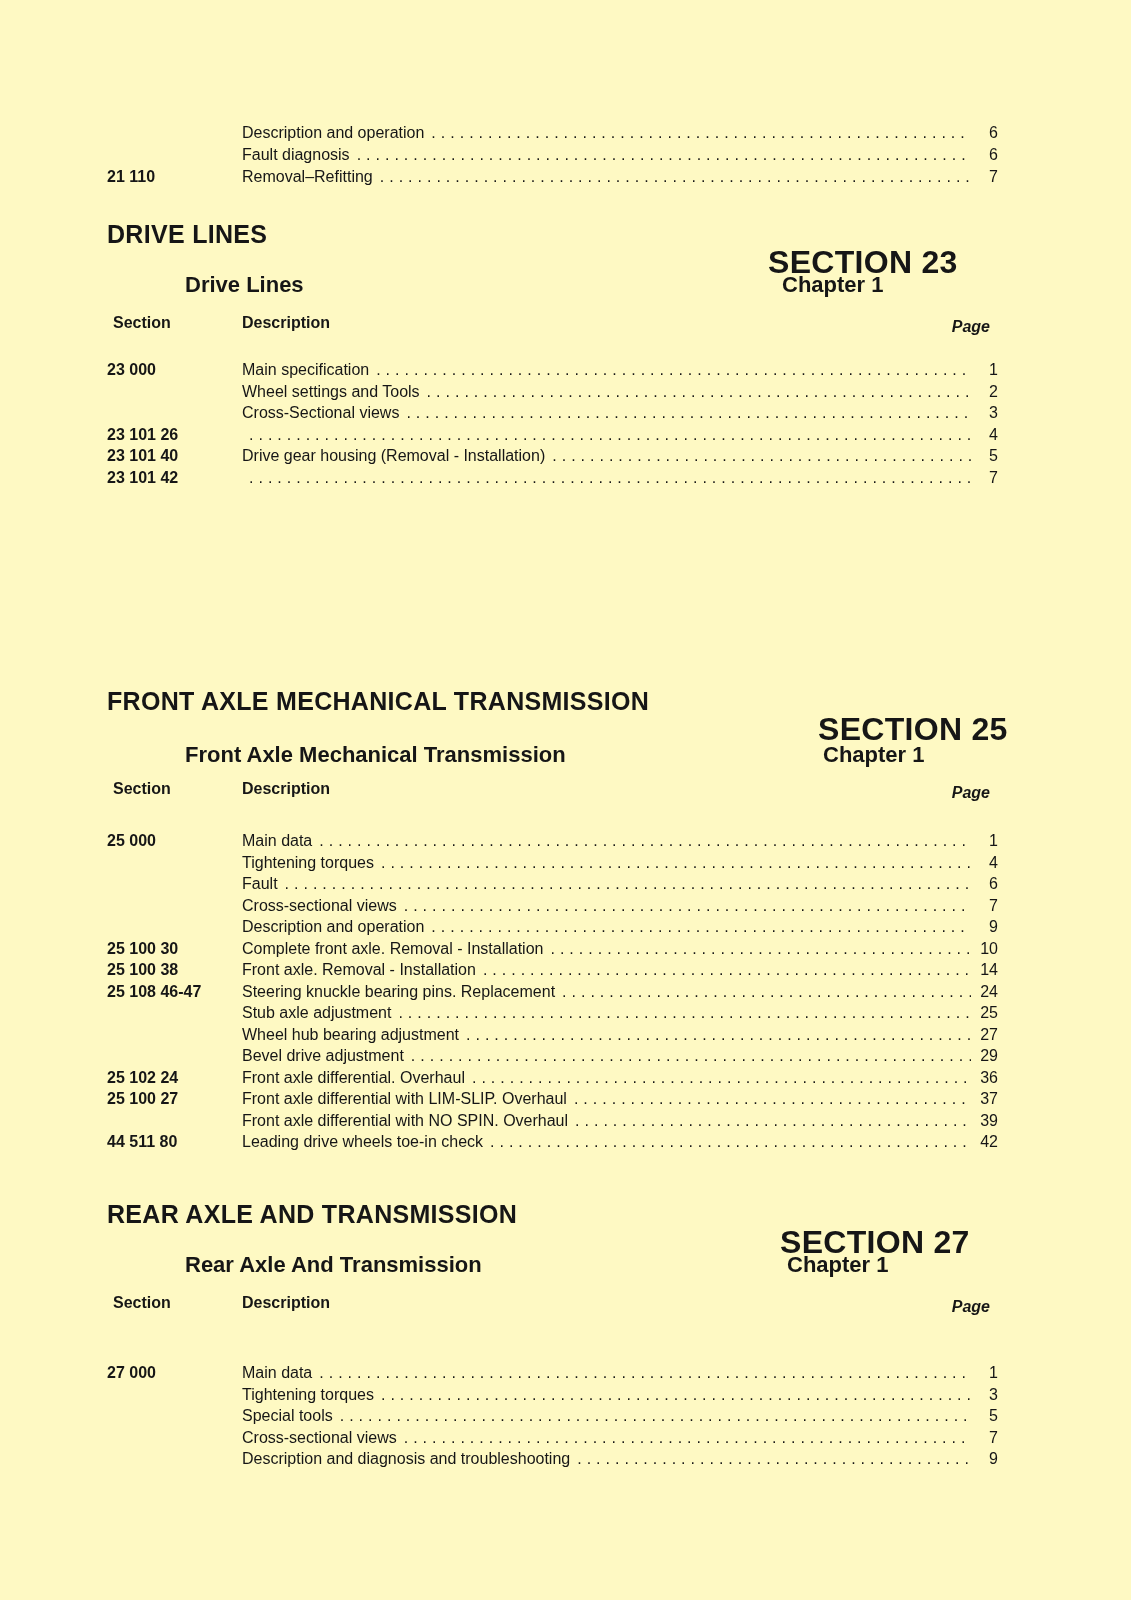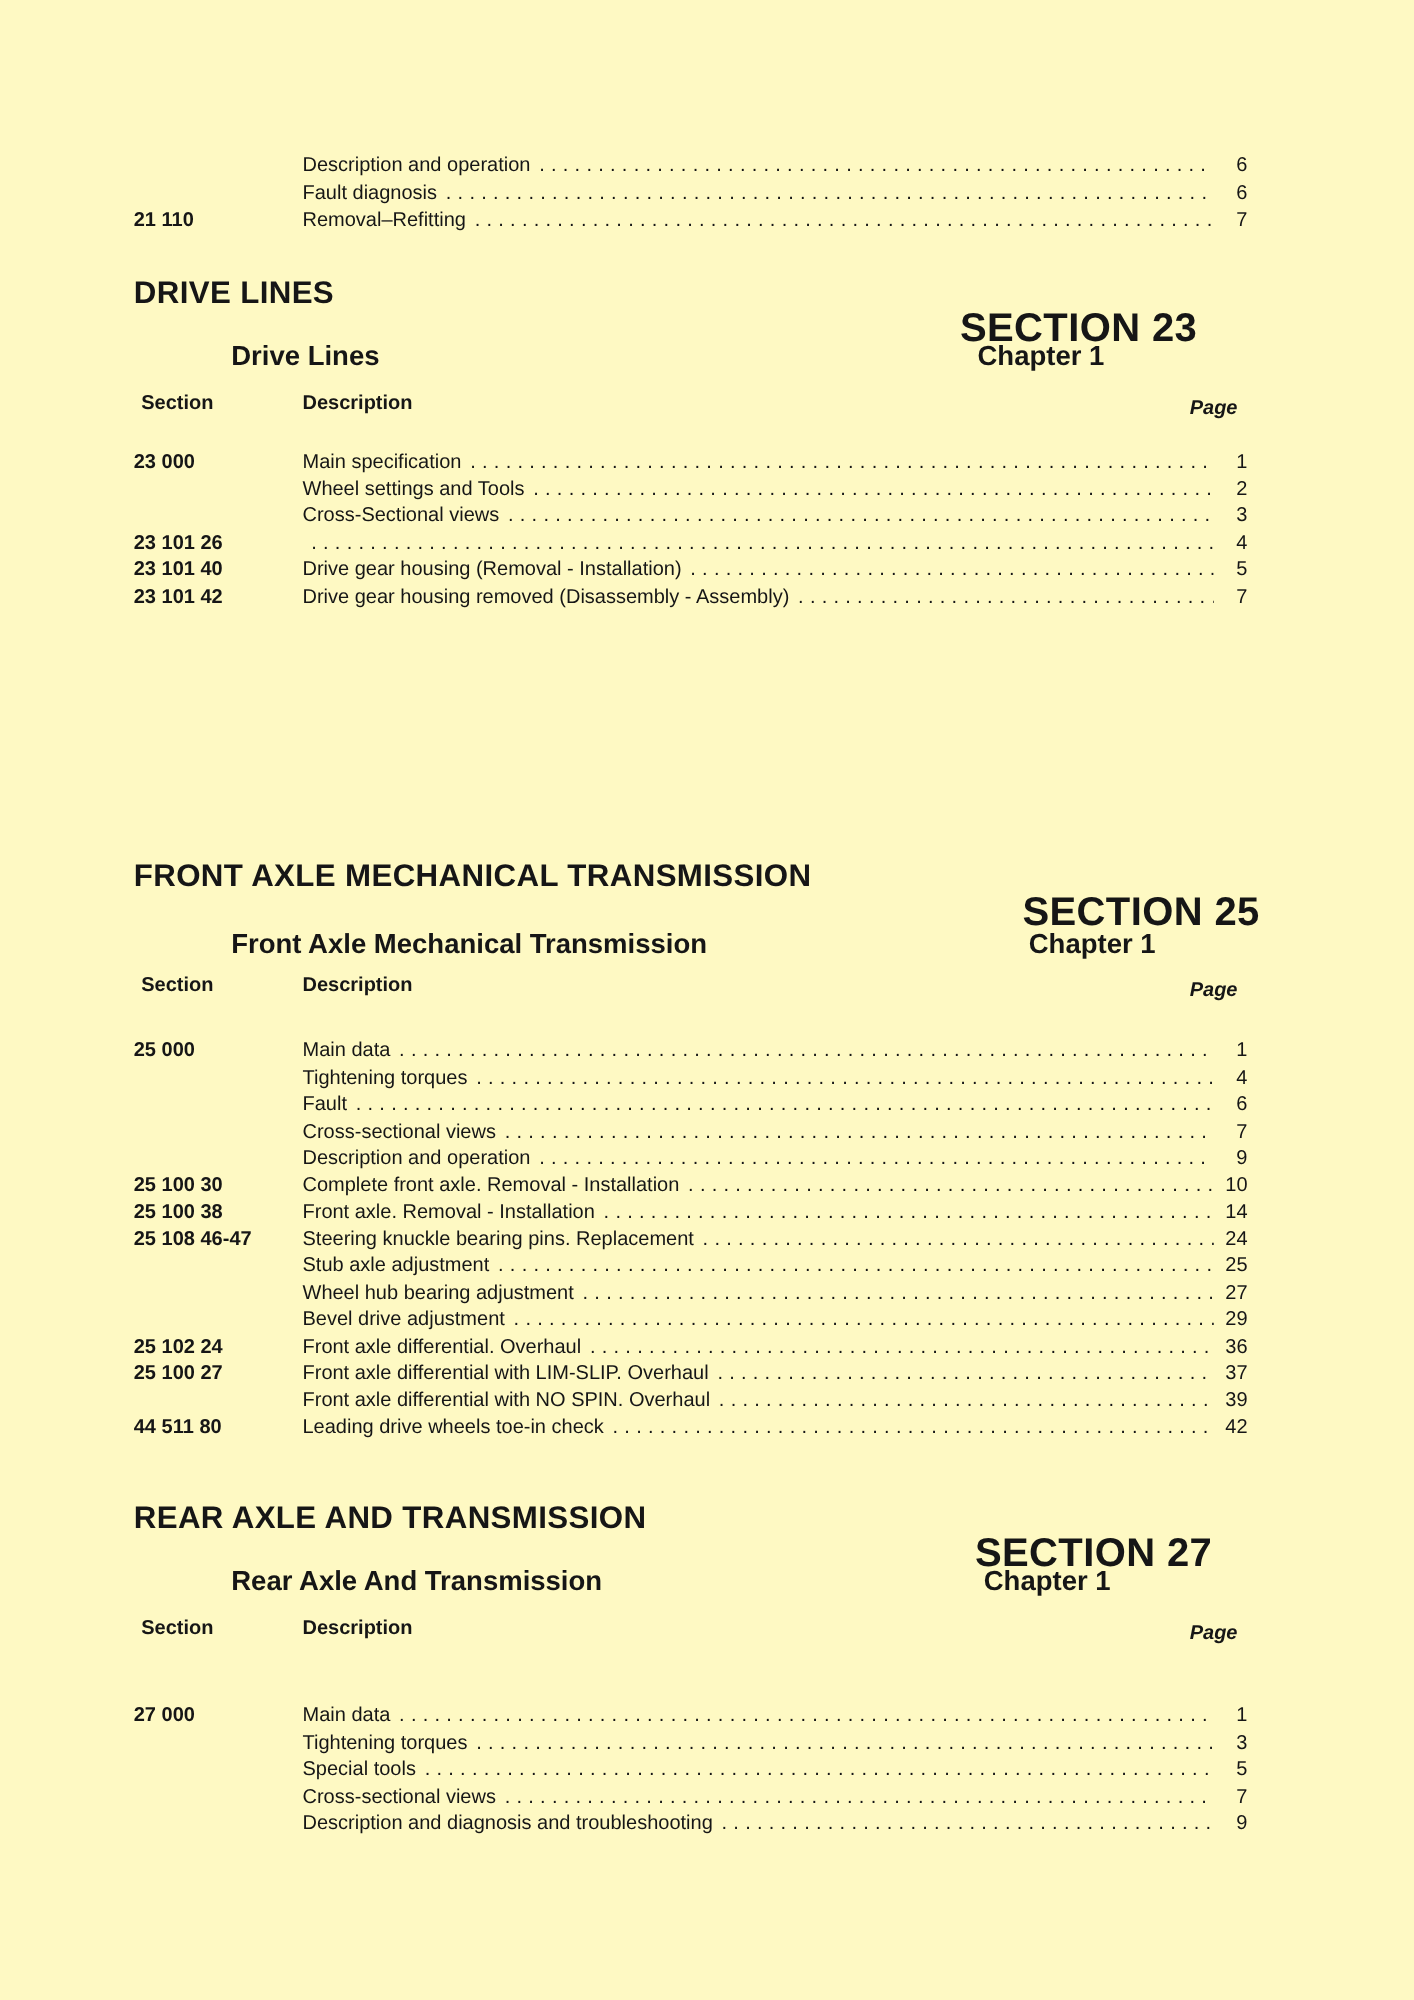--- a/index.html
+++ b/index.html
@@ -118,21 +118,20 @@
             <span class="toc-page">4</span>
           </div>
           <div class="toc-row">
             <span class="toc-code">23 101 40</span>
             <span class="toc-desc">Drive gear housing (Removal - Installation)</span>
             <span class="toc-dots">................................................................................................................................................................</span>
             <span class="toc-page">5</span>
           </div>
           <div class="toc-row">
             <span class="toc-code">23 101 42</span>
-            <span class="toc-desc">Drive gear housing removed (Disassembly - Assembly)</span>
             <span class="toc-dots">................................................................................................................................................................</span>
             <span class="toc-page">7</span>
           </div>
         </div>
     </section>
 
     <section>
       <div class="trow" style="top:687px">
         <span class="sec-title">FRONT AXLE MECHANICAL TRANSMISSION</span>
         <span class="sec-label" style="left:711px">SECTION 25</span>

